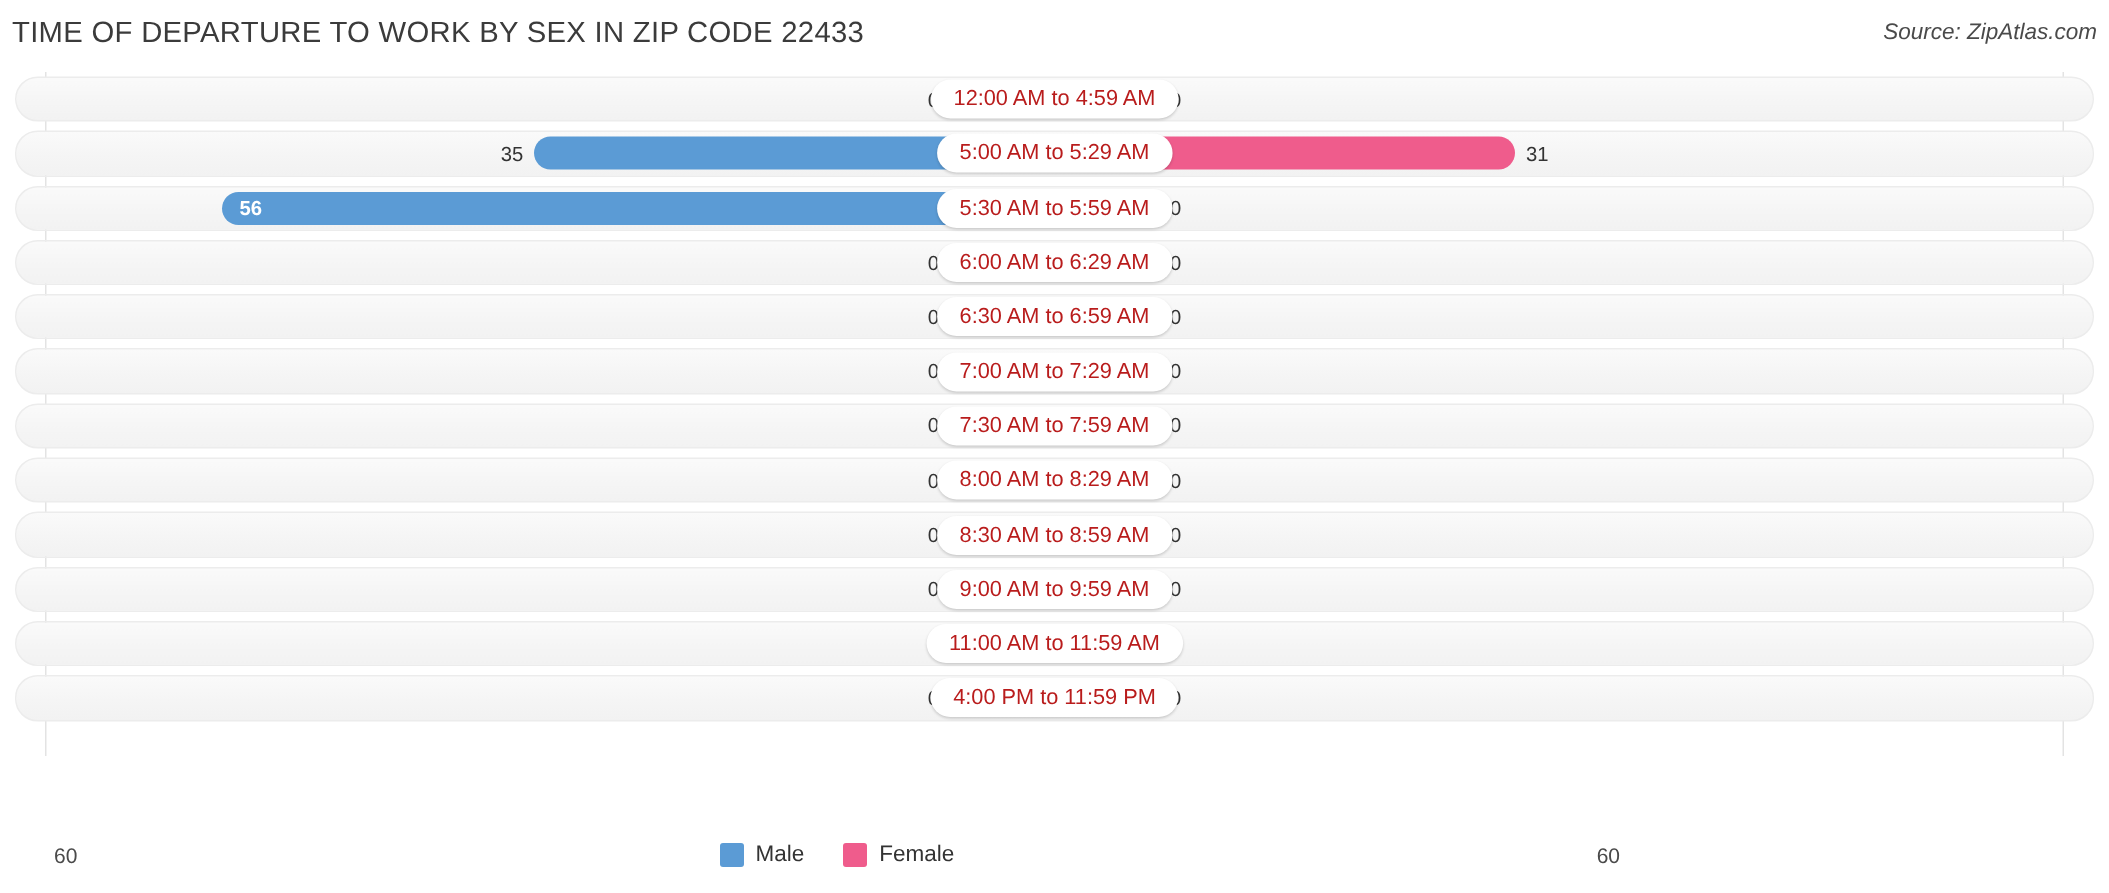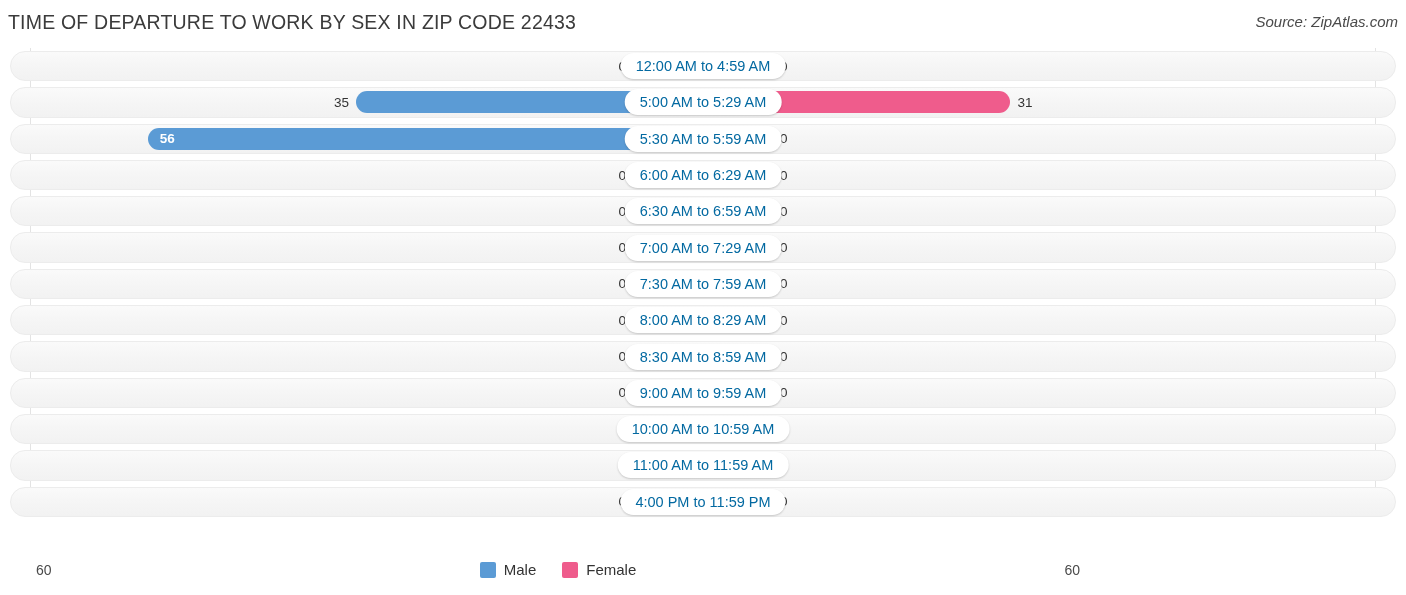--- a/index.html
+++ b/index.html
@@ -83,21 +83,21 @@
   }
 
   
   .pill {
     position:absolute; left:50%; top:50%;
     transform:translate(-50%,-50%);
     background:#ffffff;
     border-radius:13px;
     height:26px; line-height:26px;
     padding:0 15px;
-    font-size:14.5px; color:#0369a1;
+    font-size:14.5px; color:#b91c1c;
     white-space:nowrap;
     box-shadow:0 1px 2px rgba(0,0,0,.18);
     z-index:4;
   }
 
   
   .footer {
     position:absolute; left:0; top:556px;
     width:1116px; height:39px;
   }
@@ -243,32 +243,20 @@
           <div class="track"></div>
           <div class="half male">
             <span class="val outside-left">0</span>
             <div class="bar male" style="width: 70px; background: rgb(175, 203, 236);"></div>
           </div>
           <div class="half female">
             <div class="bar female" style="width: 70px; background: rgb(247, 168, 196);"></div>
             <span class="val outside-right">0</span>
           </div>
           <div class="pill">9:00 AM to 9:59 AM</div>
-        </div>
-        <div class="row">
-          <div class="track"></div>
-          <div class="half male">
-            <span class="val outside-left">0</span>
-            <div class="bar male" style="width: 70px; background: rgb(175, 203, 236);"></div>
-          </div>
-          <div class="half female">
-            <div class="bar female" style="width: 70px; background: rgb(247, 168, 196);"></div>
-            <span class="val outside-right">0</span>
-          </div>
-          <div class="pill">10:00 AM to 10:59 AM</div>
         </div>
         <div class="row">
           <div class="track"></div>
           <div class="half male">
             <span class="val outside-left">0</span>
             <div class="bar male" style="width: 70px; background: rgb(175, 203, 236);"></div>
           </div>
           <div class="half female">
             <div class="bar female" style="width: 70px; background: rgb(247, 168, 196);"></div>
             <span class="val outside-right">0</span>

